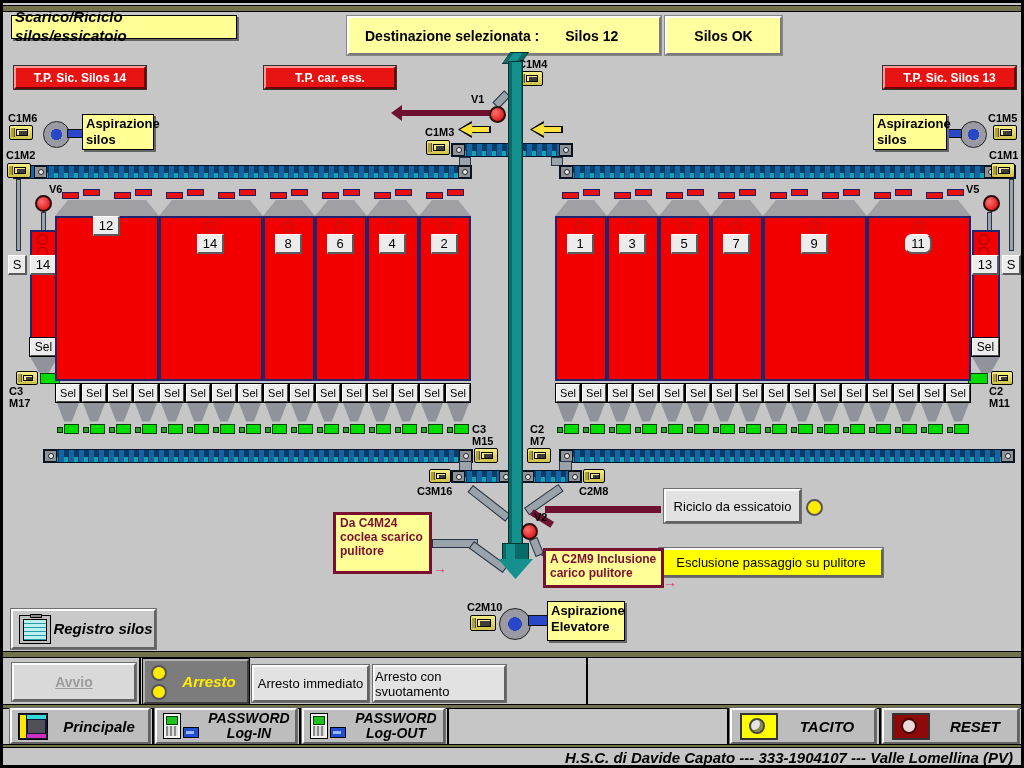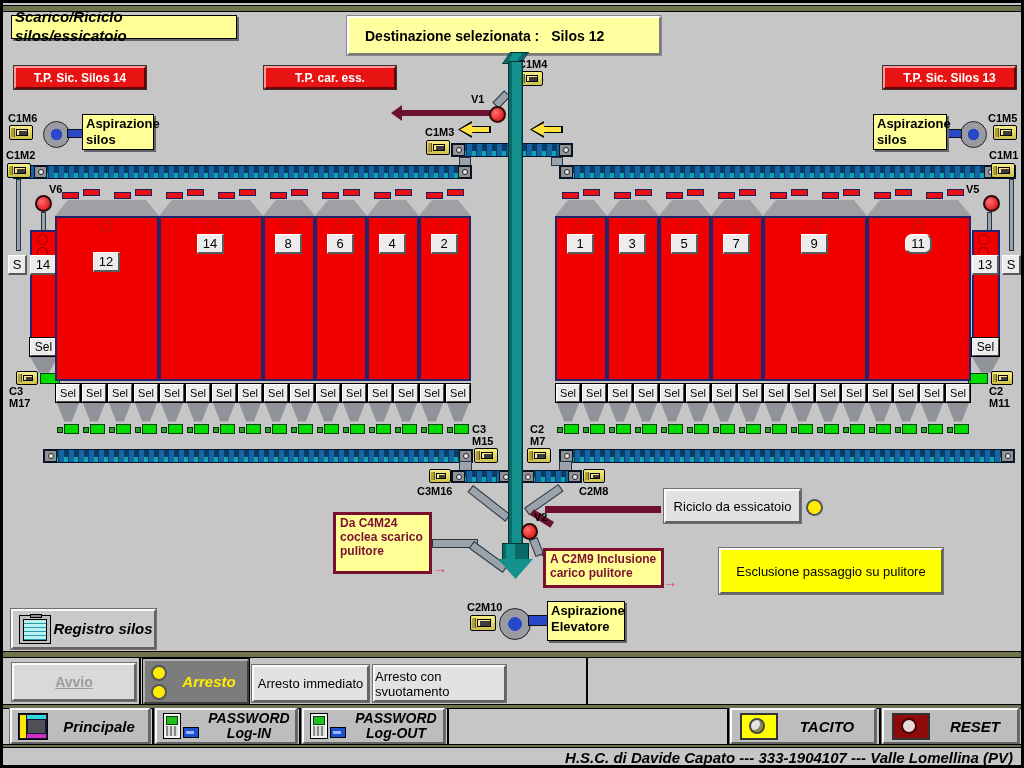--- a/index.html
+++ b/index.html
@@ -75,22 +75,23 @@
 </style>
 </head>
 <body>
 
 <div id="screen">
   <div class="abs band" style="left:0;top:2px;width:1018px;height:7px"></div>
 
   <div class="abs ylabel b i ctr" style="left:8px;top:12px;width:226px;height:24px;font-size:15px">Scarico/Riciclo silos/essicatoio</div>
   <div class="abs ybox" style="left:344px;top:13px;width:314px;height:39px;display:flex;align-items:center">
     <span style="margin-left:16px">Destinazione selezionata :</span>
-    <span style="margin-left:12px">Silos 12</span>
-  </div>
+    <span style="margin-left:26px">Silos 12</span>
+  </div>
+  <div class="abs ybox ctr" style="left:662px;top:13px;width:117px;height:39px">Silos OK</div>
 
   <div class="abs redbtn ctr" style="left:11px;top:63px;width:132px;height:23px">T.P. Sic. Silos 14</div>
   <div class="abs redbtn ctr" style="left:261px;top:63px;width:132px;height:23px">T.P. car. ess.</div>
   <div class="abs redbtn ctr" style="left:880px;top:63px;width:133px;height:23px">T.P. Sic. Silos 13</div>
 
   <div class="abs" style="left:388px;top:102px;width:0;height:0;border-top:8px solid transparent;border-bottom:8px solid transparent;border-right:11px solid #6e1030"></div>
   <div class="abs maroon" style="left:398px;top:107px;width:92px;height:6px"></div>
   <div class="abs dev" style="left:468px;top:91px;width:18px">V1</div>
   <div class="abs valve" style="left:486px;top:103px;width:17px;height:17px;z-index:7"></div>
 
@@ -172,21 +173,21 @@
   <div class="abs funnel" style="left:968px;top:354px;width:30px;height:17px"></div>
   <div class="abs gbar" style="left:965px;top:370px;width:20px;height:11px"></div>
   <div class="abs motor" style="left:988px;top:368px;width:22px;height:14px"></div>
   <div class="abs dev pre" style="left:986px;top:383px;width:36px">C2
 M11</div>
 
   <div id="silos-left" class="abs" style="left:52px;top:185px;width:416px;height:250px">
       <div class="abs sroof" style="left: 0px; top: 12px; width: 104px; height: 16px; clip-path: polygon(0px 100%, 13px 0px, 91px 0px, 100% 100%);"></div>
       <div class="abs sbody" style="left: 0px; top: 28px; width: 104px; height: 165px;"></div>
       <div class="abs vent" style="left: 46px; top: 33px; width: 11px; height: 11px;"></div>
-      <div class="abs snum" style="left: 38px; top: 64px; width: 27px; height: 20px;">12</div>
+      <div class="abs snum" style="left: 38px; top: 28px; width: 27px; height: 20px;">12</div>
       <div class="abs gate" style="left: 7px; top: 4px; width: 17px; height: 7px;"></div>
       <div class="abs gate" style="left: 28px; top: 1px; width: 17px; height: 7px;"></div>
       <div class="abs selb" style="left: 1px; top: 196px; width: 24px; height: 18px;">Sel</div>
       <div class="abs funnel" style="left: 1px; top: 215px; width: 24px; height: 20px;"></div>
       <div class="abs gconn" style="left: 2px; top: 239px; width: 6px; height: 6px;"></div>
       <div class="abs gbar" style="left: 9px; top: 236px; width: 15px; height: 10px;"></div>
       <div class="abs selb" style="left: 27px; top: 196px; width: 24px; height: 18px;">Sel</div>
       <div class="abs funnel" style="left: 27px; top: 215px; width: 24px; height: 20px;"></div>
       <div class="abs gconn" style="left: 28px; top: 239px; width: 6px; height: 6px;"></div>
       <div class="abs gbar" style="left: 35px; top: 236px; width: 15px; height: 10px;"></div>
@@ -432,21 +433,21 @@
   <div class="abs mbox pre" style="left:330px;top:509px;width:99px;height:62px">Da C4M24
 coclea scarico
 pulitore</div>
   <div class="abs pipe" style="left:429px;top:536px;width:46px;height:9px"></div>
   <div class="abs pipe" style="left:471px;top:538px;width:42px;height:9px;transform:rotate(36deg);transform-origin:left top"></div>
   <div class="abs parrow" style="left:430px;top:558px">→</div>
   <div class="abs mbox pre" style="left:540px;top:545px;width:121px;height:40px;z-index:9">A C2M9 Inclusione
 carico pulitore</div>
   <div class="abs parrow" style="left:660px;top:572px;z-index:9">→</div>
 
-  <div class="abs btn3d ctr" style="left:716px;top:545px;width:224px;height:46px;background:#ffff00">Esclusione passaggio su pulitore</div>
+  <div class="abs btn3d ctr" style="left:656px;top:545px;width:224px;height:29px;background:#ffff00">Esclusione passaggio su pulitore</div>
 
   <div class="abs dev" style="left:464px;top:599px;width:48px">C2M10</div>
   <div class="abs motor" style="left:467px;top:612px;width:26px;height:16px"></div>
   <div class="abs fan" style="left:496px;top:605px;width:32px;height:32px"></div>
   <div class="abs nozzle" style="left:525px;top:612px;width:20px;height:11px"></div>
   <div class="abs ylabel" style="left:544px;top:598px;width:78px;height:40px;font-size:13px">Aspirazione Elevatore</div>
 
   <div class="abs btn3d" style="left:8px;top:606px;width:145px;height:40px;background:#c9c9c9">
     <div class="abs" style="left:6px;top:4px;width:32px;height:29px;background:#c0c0c0;border:1px solid #000">
       <div class="abs" style="left:10px;top:-2px;width:12px;height:4px;background:#8a8a8a;border:1px solid #000"></div>

